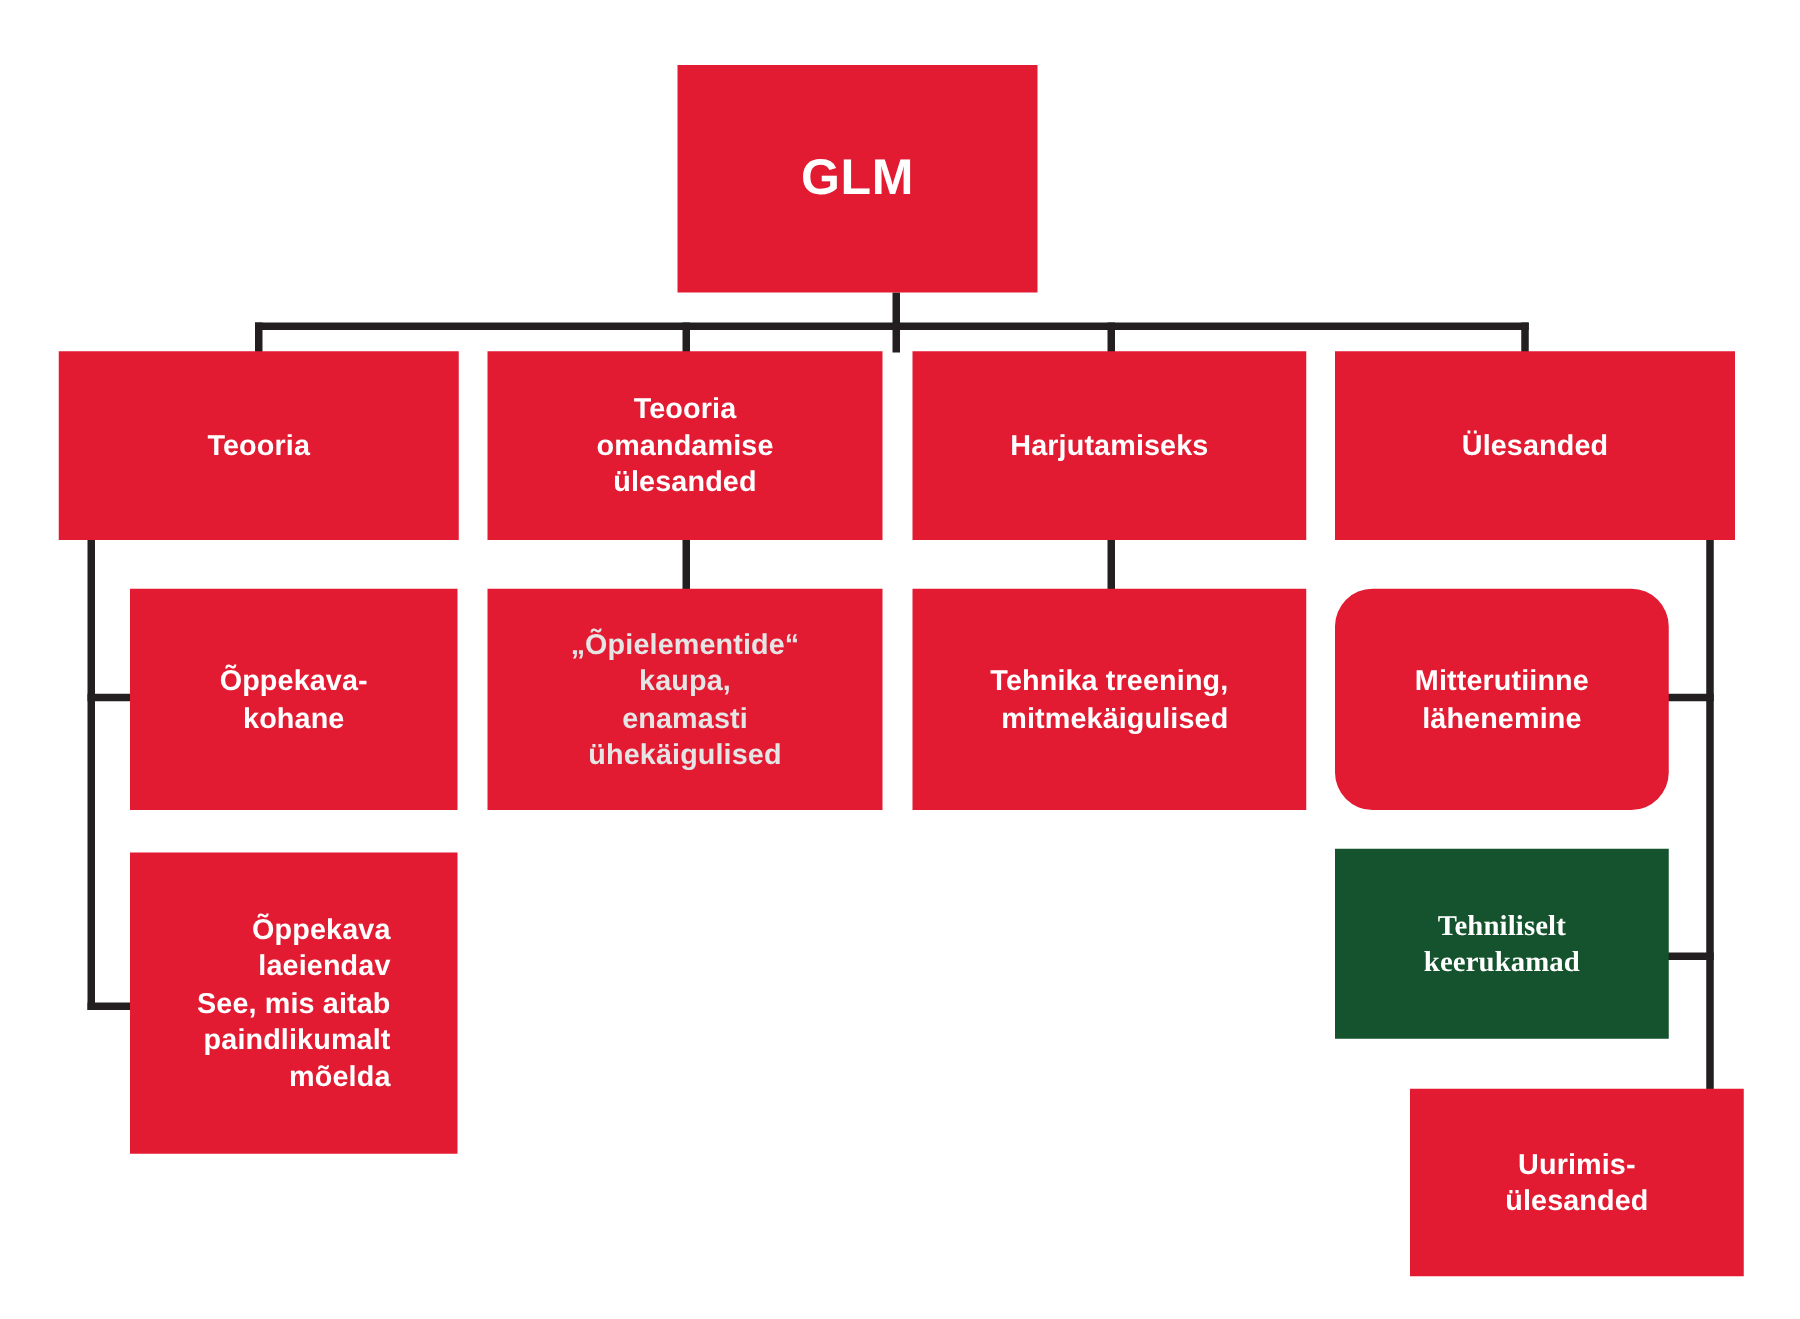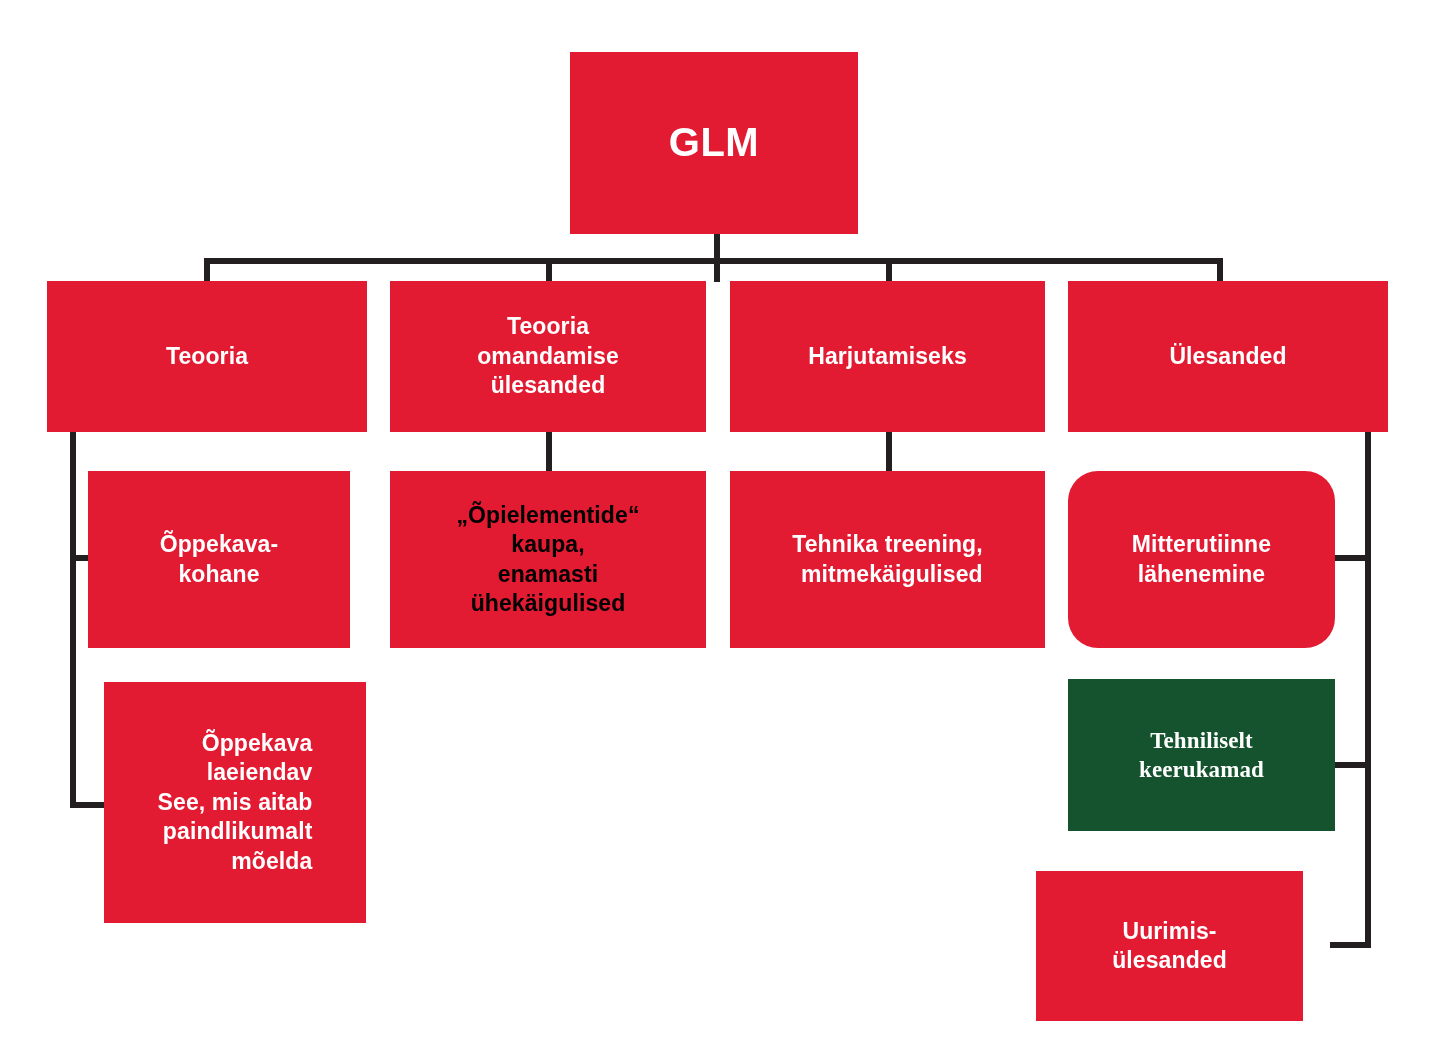--- a/index.html
+++ b/index.html
@@ -28,39 +28,39 @@
     color: #ffffff;
     font-weight: bold;
     line-height: 1.28;
     letter-spacing: 0.1px;
     padding: 4px 8px;
     z-index: 2;
     white-space: pre-line;
   }
   
   #node-root {
-    left: 570px;  top: 52px;
+    left: 542px;  top: 52px;
     width: 288px; height: 182px;
     font-size: 40px;
     letter-spacing: 0.5px;
   }
   
   #node-l1-0 { left: 47px;   top: 281px; width: 320px; height: 151px; font-size: 23px; }
   #node-l1-1 { left: 390px;  top: 281px; width: 316px; height: 151px; font-size: 23px; }
   #node-l1-2 { left: 730px;  top: 281px; width: 315px; height: 151px; font-size: 23px; }
   #node-l1-3 { left: 1068px; top: 281px; width: 320px; height: 151px; font-size: 23px; }
   
-  #node-l2-0 { left: 88px;  top: 471px; width: 262px; height: 177px; font-size: 23px; }
+  #node-l2-0 { left: 104px;  top: 471px; width: 262px; height: 177px; font-size: 23px; }
   #node-l2-1 { left: 390px;  top: 471px; width: 316px; height: 177px; font-size: 23px; }
   #node-l2-2 { left: 730px;  top: 471px; width: 315px; height: 177px; font-size: 23px; }
   #node-l2-3 { left: 1068px; top: 471px; width: 267px; height: 177px; font-size: 23px; border-radius: 30px; }
   
   #node-l3-0 { left: 104px;  top: 682px; width: 262px; height: 241px; font-size: 23px; text-align: right; }
   #node-l3-1 { left: 1068px; top: 679px; width: 267px; height: 152px; font-size: 23px; }
-  #node-l3-2 { left: 1036px; top: 871px; width: 267px; height: 150px; font-size: 23px; }
+  #node-l3-2 { left: 1128px; top: 871px; width: 267px; height: 150px; font-size: 23px; }
 
   
   .conn {
     position: absolute;
     background: #231f20;
     z-index: 1;
   }
   
   #conn-root-stem { left: 714px; top: 234px; width: 6px; height: 48px; }
   
@@ -111,21 +111,21 @@
 
   <div class="node" id="node-l1-0" style="background: rgb(226, 27, 50); color: rgb(255, 255, 255);">Teooria</div>
   <div class="node" id="node-l1-1" style="background: rgb(226, 27, 50); color: rgb(255, 255, 255);">Teooria
 omandamise
 ülesanded</div>
   <div class="node" id="node-l1-2" style="background: rgb(226, 27, 50); color: rgb(255, 255, 255);">Harjutamiseks</div>
   <div class="node" id="node-l1-3" style="background: rgb(226, 27, 50); color: rgb(255, 255, 255);">Ülesanded</div>
 
   <div class="node" id="node-l2-0" style="background: rgb(226, 27, 50); color: rgb(255, 255, 255);">Õppekava-
 kohane</div>
-  <div class="node" id="node-l2-1" style="background: rgb(226, 27, 50); color: #000000;">„Õpielementide“
+  <div class="node" id="node-l2-1" style="background: rgb(226, 27, 50); color: #e5e5e5;">„Õpielementide“
 kaupa,
 enamasti
 ühekäigulised</div>
   <div class="node" id="node-l2-2" style="background: rgb(226, 27, 50); color: rgb(255, 255, 255); text-align: right;">Tehnika treening,
 mitmekäigulised</div>
   <div class="node" id="node-l2-3" style="background: rgb(226, 27, 50); color: rgb(255, 255, 255);">Mitterutiinne
 lähenemine</div>
 
   <div class="node" id="node-l3-0" style="background: rgb(226, 27, 50); color: rgb(255, 255, 255);">Õppekava
 laeiendav

